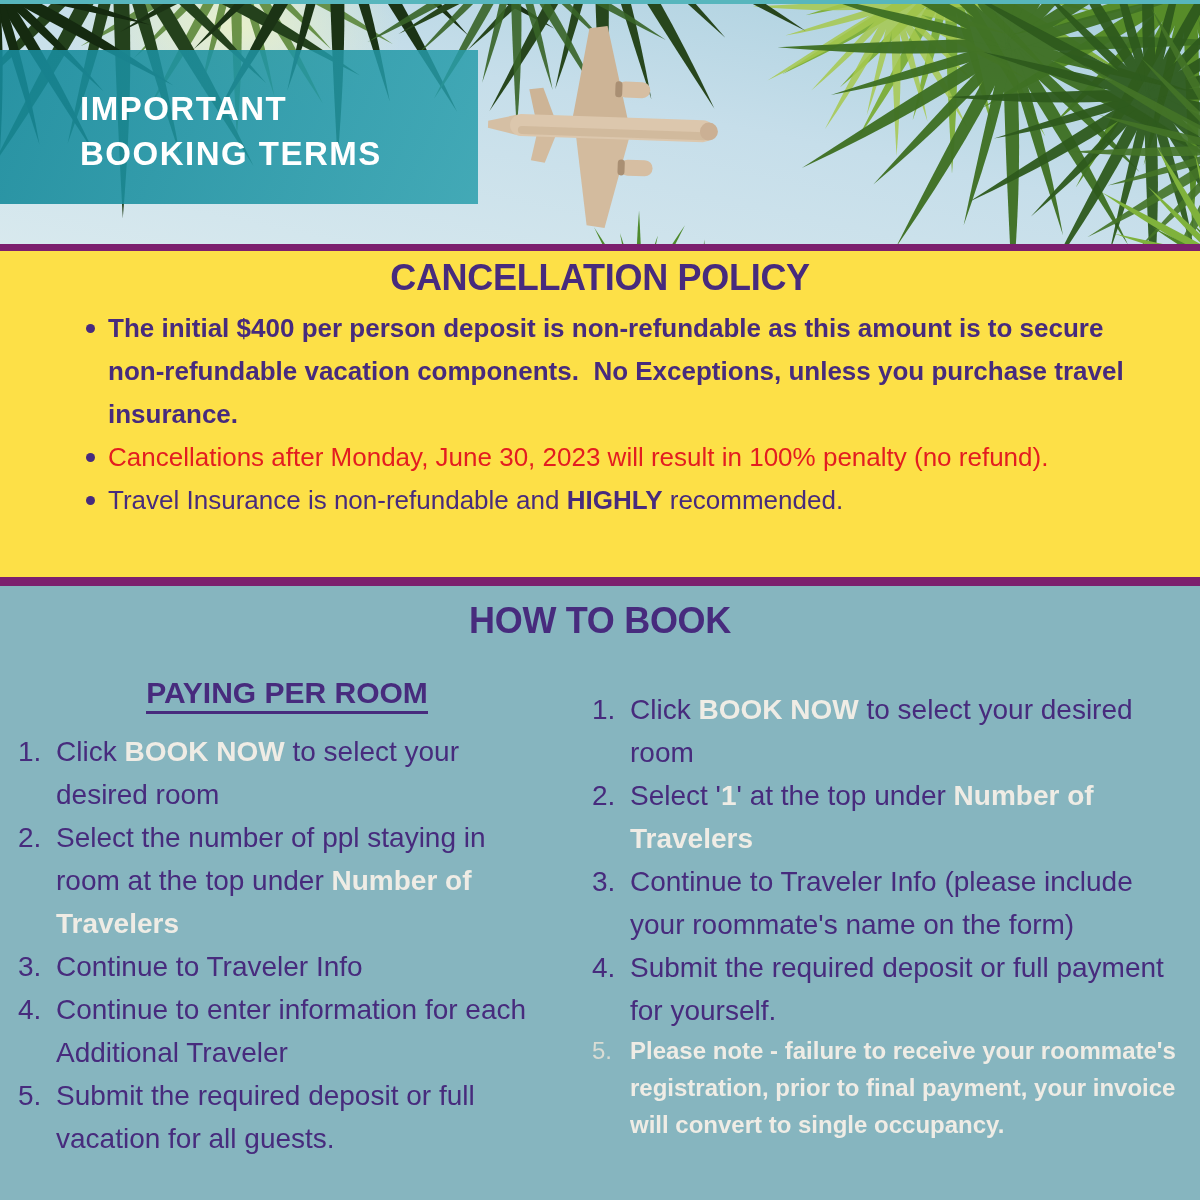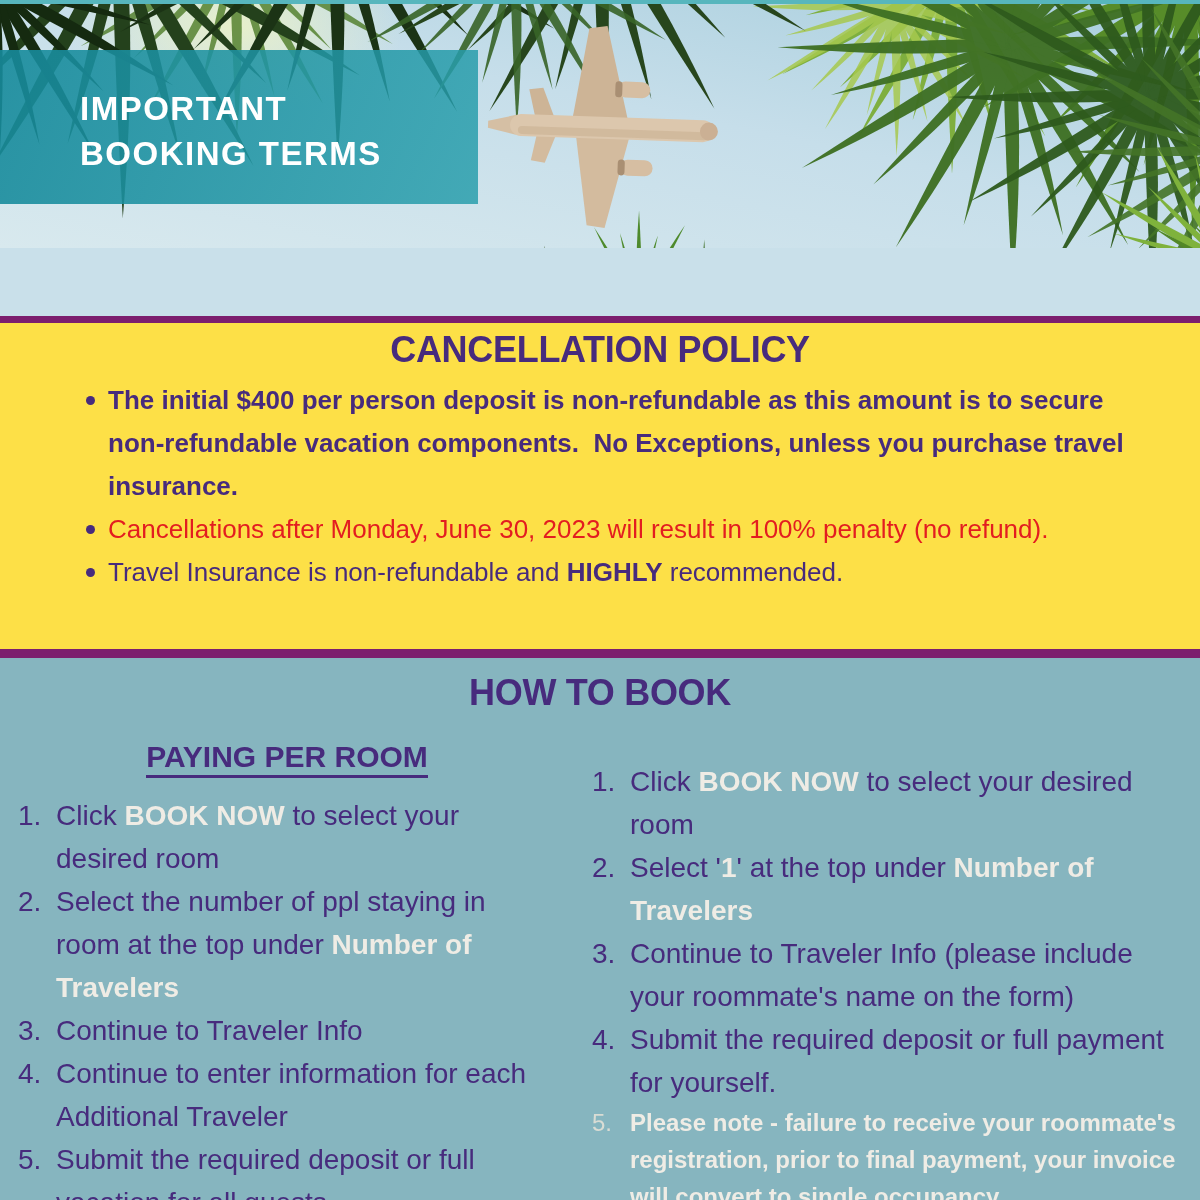--- a/index.html
+++ b/index.html
@@ -2,21 +2,21 @@
 <html><head>
 <meta charset="utf-8">
 <style>
   html,body{margin:0;padding:0;}
   .poster{
     position:relative; width:1200px; height:1200px; overflow:hidden;
     font-family:"Liberation Sans", sans-serif;
     background:#86b5bf;
   }
   
-  .hero{position:relative; width:1200px; height:316px; overflow:hidden; background:#c9e0ea;}
+  .hero{position:relative; width:1200px; height:244px; overflow:hidden; background:#c9e0ea;}
   .hero svg{position:absolute; inset:0;}
   .banner{
     position:absolute; left:0; top:50px; width:478px; height:154px;
     background:linear-gradient(105deg, rgba(22,138,155,.90), rgba(40,158,172,.84));
     box-sizing:border-box; padding:36px 0 0 80px;
   }
   .banner .t{
     color:#ffffff; font-weight:bold; font-size:33px; line-height:45px; letter-spacing:1.5px;
   }
   .divider-thin{width:1200px; height:7px; background:#7c1f6e;}
@@ -44,21 +44,21 @@
   .seg.bold{font-weight:bold;}
   .seg.hl{color:#efece5; font-weight:bold;}
   
   .how{width:1200px; height:830px; background:#86b5bf; box-sizing:border-box; overflow:hidden;}
   .how h2{
     margin:14px 0 0 0; text-align:center;
     font-size:36px; font-weight:bold; letter-spacing:-0.3px; color:#472b7d;
   }
   .cols{display:flex; margin-top:26px;}
   .col{box-sizing:border-box;}
-  .col-left{width:556px; padding-left:18px;}
+  .col-left{width:556px; padding-left:18px;margin-top:8px;}
   .col-right{flex:1; padding-left:36px; padding-right:10px;}
   .col h3{
     margin:0; text-align:center; font-size:30px; font-weight:bold; color:#472b7d;
   }
   .col h3 span{border-bottom:3px solid #472b7d; padding-bottom:2px;}
   .col ol{
     list-style:none; counter-reset:n; margin:20px 0 0 0; padding:0 14px 0 0;
   }
   .col ol li{
     counter-increment:n; position:relative; padding-left:38px;

